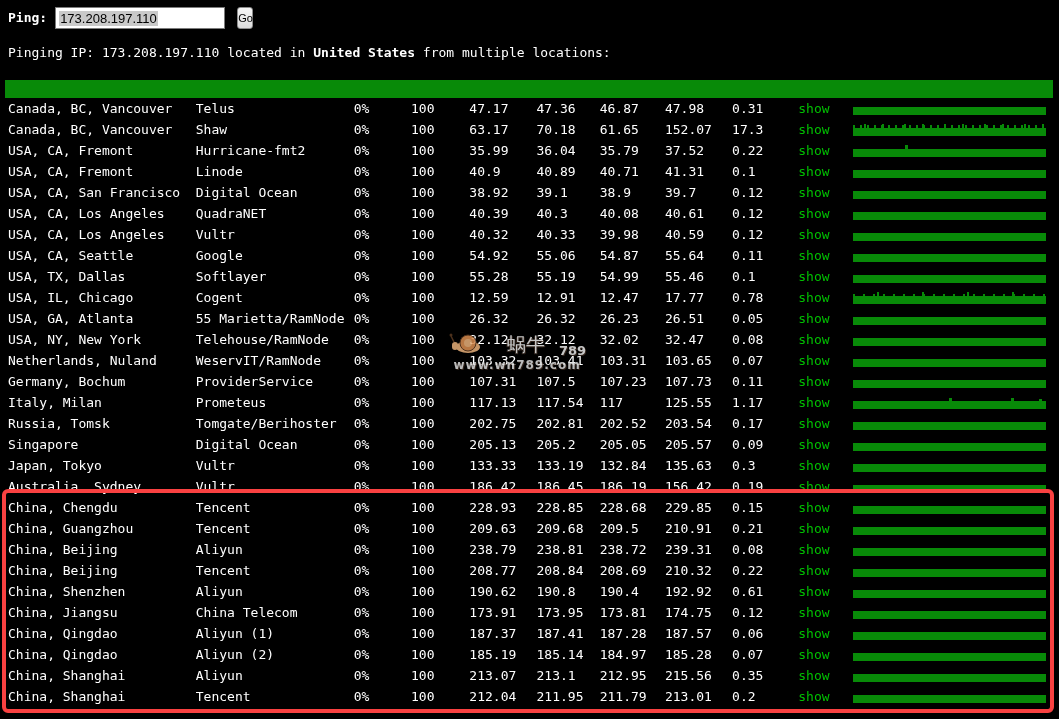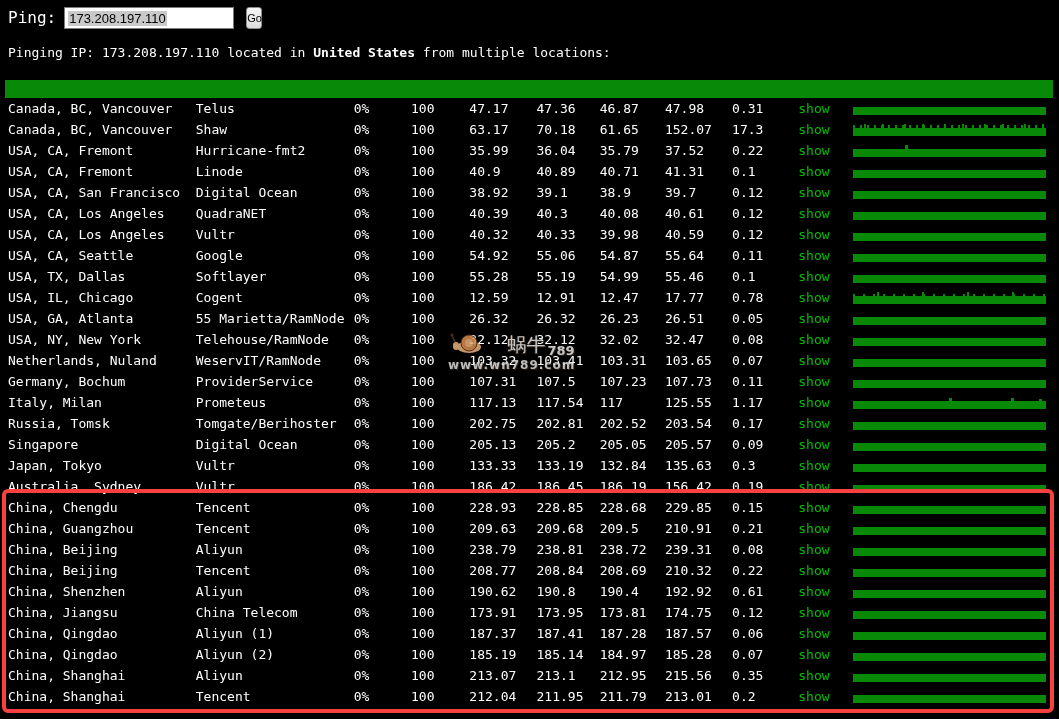--- a/index.html
+++ b/index.html
@@ -9,21 +9,21 @@
     --red:#f94141;
     --txt:#ffffff;
   }
   *{box-sizing:border-box;margin:0;padding:0;}
   body{background:#000;}
   .app{position:relative;width:1059px;height:719px;background:var(--bg);overflow:hidden;
        font-family:"DejaVu Sans Mono","Liberation Mono",monospace;color:var(--txt);}
 
   
   .topbar{position:absolute;left:8px;top:6px;display:flex;align-items:center;height:24px;}
-  .ping-label{font-size:16px;font-weight:normal;line-height:24px;}
+  .ping-label{font-size:13px;font-weight:bold;line-height:24px;}
   .input-box{margin-left:8px;width:170px;height:22px;background:#ffffff;border:1px solid #7b7b7b;
              display:flex;align-items:center;padding:0 3px;
              font-family:"Liberation Sans",sans-serif;font-size:13px;color:#000;}
   .sel-text{background:#c9c9c9;padding:0 1px;white-space:nowrap;}
   .go-btn{margin-left:12px;width:16px;height:22px;background:linear-gradient(#f6f6f6,#dcdcdc);
           border:1px solid #8d8d8d;border-radius:3px;color:#000;
           font-family:"Liberation Sans",sans-serif;font-size:11px;line-height:18px;text-align:center;cursor:pointer;}
 
   
   .status{position:absolute;left:8px;top:45px;font-size:13px;white-space:nowrap;}
@@ -63,21 +63,21 @@
 
   
   .red-box{position:absolute;left:2px;top:489px;width:1052px;height:224px;
            border:4px solid var(--red);border-radius:6px;pointer-events:none;}
 
   
   .watermark{position:absolute;left:448px;top:332px;text-align:center;opacity:.85;pointer-events:none;
              font-family:"DejaVu Sans",sans-serif;}
   .wm-row1{display:flex;align-items:center;justify-content:center;gap:2px;}
   .wm-brand{font-size:19px;font-weight:normal;color:#e9e9e9;text-shadow:1px 1px 0 #3a2a20,-1px 1px 0 #3a2a20;margin-left:23px;}
-  .wm-suffix{font-size:13px;font-weight:bold;color:#e9e9e9;text-shadow:1px 1px 0 #3a2a20;align-self:flex-end;}
+  .wm-suffix{font-size:13px;font-weight:bold;color:#e9e9e9;text-shadow:1px 1px 0 #3a2a20;align-self:flex-end;margin-left:12px;}
   .wm-url{font-size:12px;font-weight:bold;color:#dcdcdc;text-shadow:1px 1px 0 #3a2a20;letter-spacing:1px;}
 </style>
 </head>
 <body>
 
 <div class="app">
 
   <div class="topbar">
     <span class="ping-label">Ping:</span>
     <div class="input-box">

